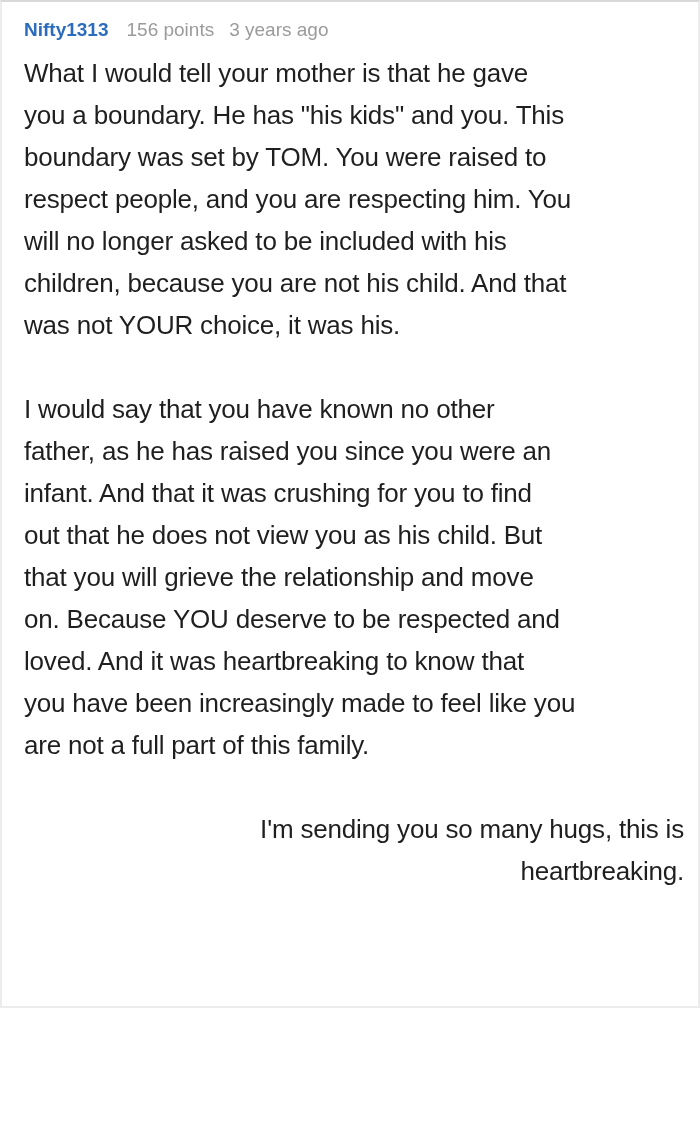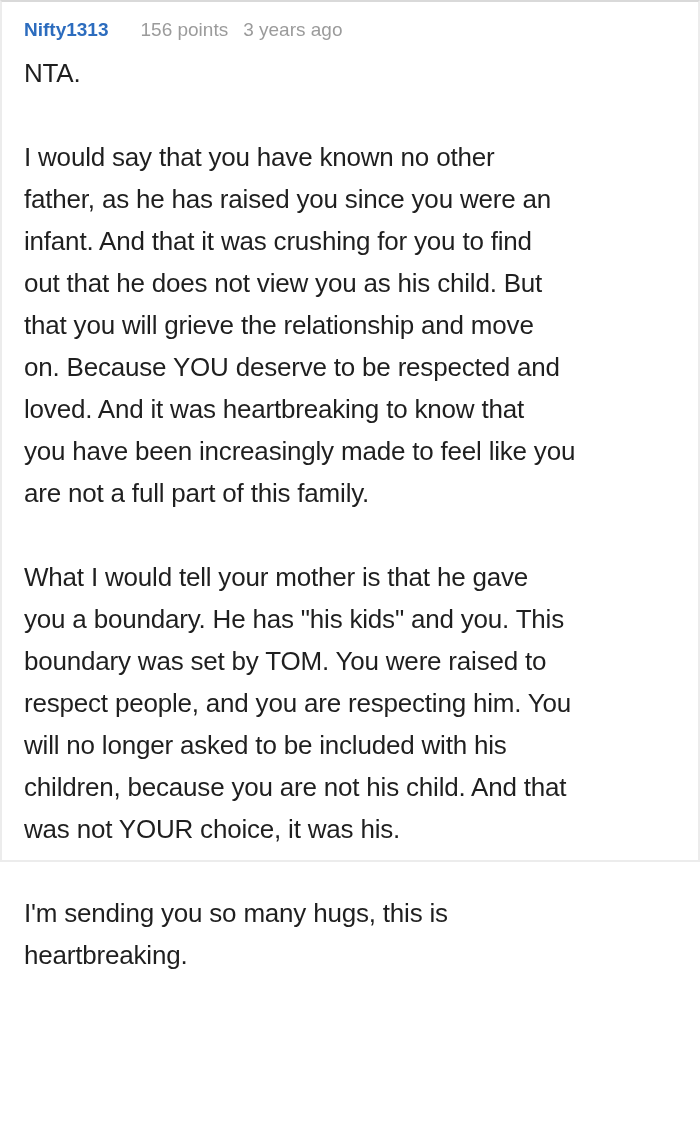--- a/index.html
+++ b/index.html
@@ -9,21 +9,21 @@
   }
   body {
     width: 700px;
     height: 1147px;
     overflow: hidden;
     font-family: "Liberation Sans", "DejaVu Sans", sans-serif;
   }
   .comment-card {
     box-sizing: border-box;
     width: 700px;
-    height: 862px;
+    height: 1008px;
     background: var(--background, #ffffff);
     border: 2px solid var(--border, #ececec);
     border-top-color: #d9d9d9;
     padding: 16px 14px 0 22px;
   }
   .comment-header {
     display: flex;
     align-items: baseline;
     font-size: 19px;
     line-height: 24px;
@@ -32,55 +32,54 @@
   .username {
     font-weight: bold;
     color: var(--username, #2c6cbe);
     text-decoration: none;
     cursor: pointer;
   }
   .meta {
     color: var(--meta, #9b9b9b);
     font-weight: normal;
   }
-  .points { margin-left: 32px; }
+  .points { margin-left: 18px; }
   .age { margin-left: 15px; }
   .comment-body p {
     margin: 0 0 42px 0;
     font-size: 26px;
     line-height: 42px;
     color: var(--text, #1f1f1f);
     white-space: pre-line;
     letter-spacing: -0.2px;
   }
-  .comment-body p:last-child { margin-bottom: 16px; }
+  .comment-body p:last-child { margin-bottom: 16px; text-align: right; }
 </style>
 </head>
 <body>
 
 <div class="comment-card">
   <div class="comment-header">
     <a class="username">Nifty1313</a>
     <span class="meta points">156 points</span>
     <span class="meta age">3 years ago</span>
   </div>
   <div class="comment-body">
-    <p>NTA.</p>
+    <p>What I would tell your mother is that he gave
+you a boundary. He has "his kids" and you. This
+boundary was set by TOM. You were raised to
+respect people, and you are respecting him. You
+will no longer asked to be included with his
+children, because you are not his child. And that
+was not YOUR choice, it was his.</p>
     <p>I would say that you have known no other
 father, as he has raised you since you were an
 infant. And that it was crushing for you to find
 out that he does not view you as his child. But
 that you will grieve the relationship and move
 on. Because YOU deserve to be respected and
 loved. And it was heartbreaking to know that
 you have been increasingly made to feel like you
 are not a full part of this family.</p>
-    <p>What I would tell your mother is that he gave
-you a boundary. He has "his kids" and you. This
-boundary was set by TOM. You were raised to
-respect people, and you are respecting him. You
-will no longer asked to be included with his
-children, because you are not his child. And that
-was not YOUR choice, it was his.</p>
     <p>I'm sending you so many hugs, this is
 heartbreaking.</p>
   </div>
 </div>
 
 </body></html>

